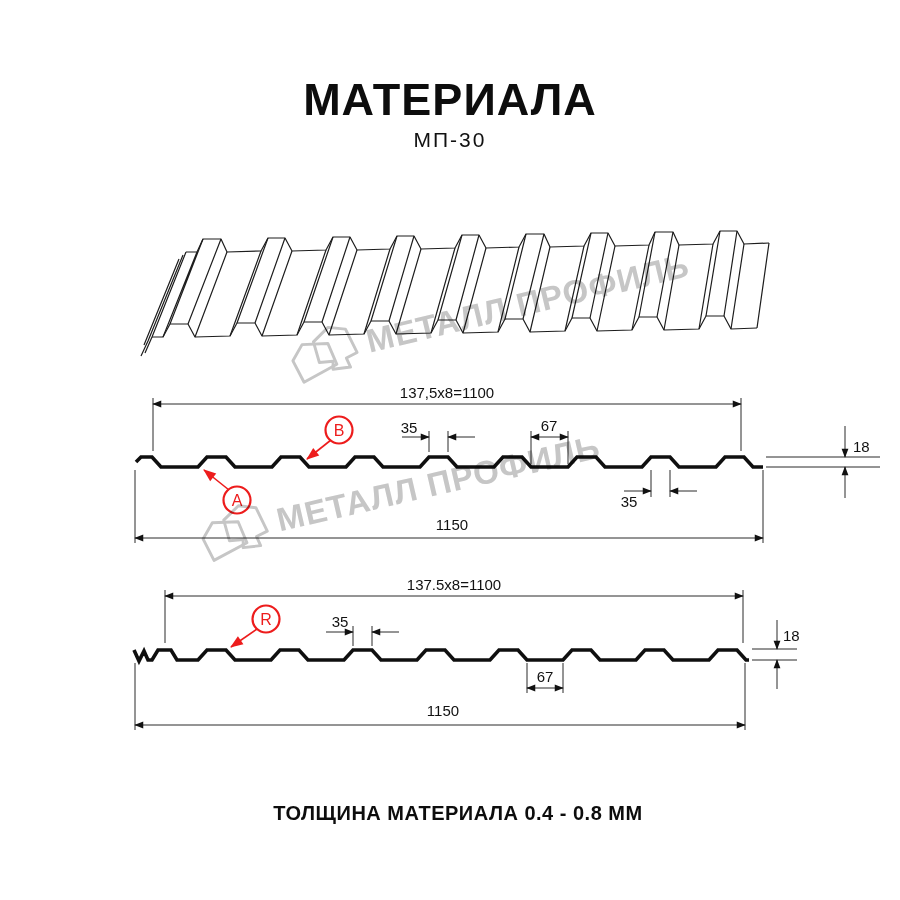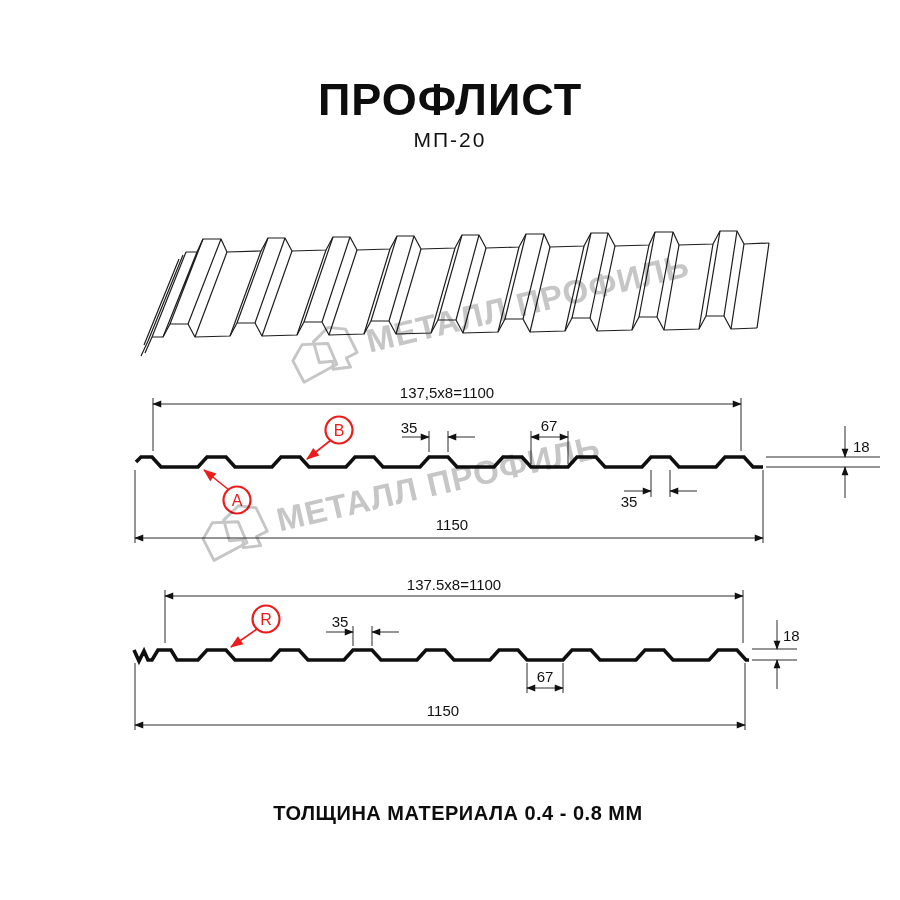--- a/index.html
+++ b/index.html
@@ -21,22 +21,22 @@
   .wm-logo{flex:0 0 auto;margin-bottom:-12px;}
   svg text{font-family:"Liberation Sans", sans-serif;fill:#111;}
   .dimtxt{font-size:15px;}
   .redtxt{font-size:16px;fill:#ed1c1c;font-weight:500;}
 </style>
 </head>
 <body>
 
 <div class="canvas">
 
-  <div class="title">ПРОФЛИСТ</div>
-  <div class="subtitle">МП-20</div>
+  <div class="title">МАТЕРИАЛА</div>
+  <div class="subtitle">МП-30</div>
 
   <svg class="drawing" width="900" height="900" viewBox="0 0 900 900">
     <defs>
       <marker id="arrB" viewBox="0 0 10 10" refX="9.2" refY="5" markerWidth="11" markerHeight="9" orient="auto-start-reverse">
           <path d="M0,1.2 L10,5 L0,8.8 Z" fill="#111"></path>
         </marker>
       <marker id="arrR" viewBox="0 0 10 10" refX="9.2" refY="5" markerWidth="10" markerHeight="8" orient="auto-start-reverse">
           <path d="M0,1.2 L10,5 L0,8.8 Z" fill="#ed1c1c"></path>
         </marker>
     </defs>

